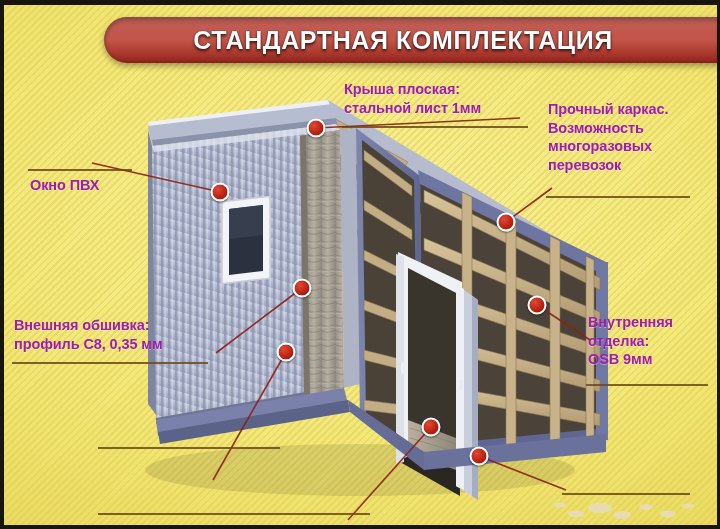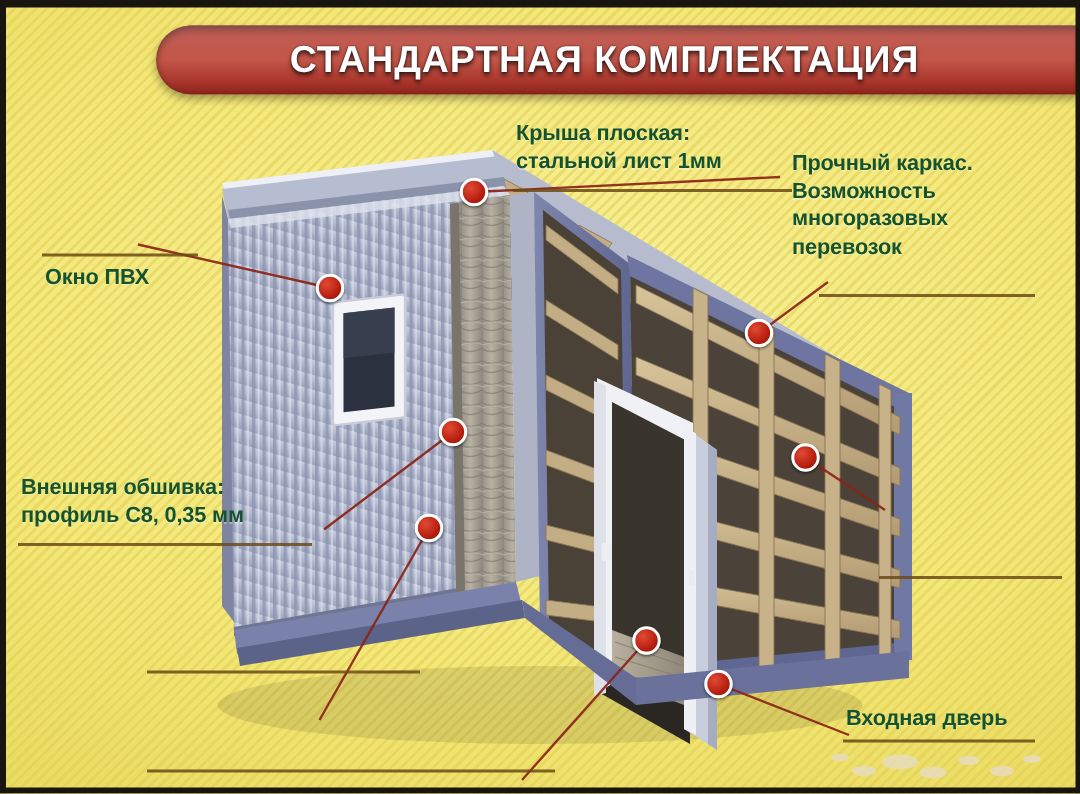--- a/index.html
+++ b/index.html
@@ -51,21 +51,21 @@
   #banner-text{
     position:relative;z-index:2;
     display:flex;align-items:center;justify-content:center;height:100%;
     color:#fff;font-weight:bold;font-size:25px;letter-spacing:.6px;
     text-shadow:0 2px 3px rgba(0,0,0,.7), 0 0 1px rgba(0,0,0,.9);
     padding-right:18px;white-space:nowrap;
   }
 
   
   .label{
-    position:absolute;color:#14532d;font-weight:bold;
+    position:absolute;color:#a21caf;font-weight:bold;
     font-size:14.5px;line-height:1.28;white-space:pre-line;
     text-shadow:0 1px 0 rgba(255,255,255,.35);
     letter-spacing:-.1px;
   }
   .ul{
     position:absolute;height:2px;background:#6b4a17;opacity:.85;
   }
 
   
   #leaders{position:absolute;inset:0;pointer-events:none;}
@@ -295,40 +295,42 @@
   <div class="dot" style="left:479px;top:456px;"></div>
 
   <div id="banner">
     <div id="banner-text">СТАНДАРТНАЯ КОМПЛЕКТАЦИЯ</div>
   </div>
 
   <div class="label" style="left:344px;top:80px;">Крыша плоская:
 стальной лист 1мм</div>
   <div class="ul" style="left:342px;top:126px;width:186px;"></div>
 
-  <div class="label" style="left:528px;top:100px;">Прочный каркас.
+  <div class="label" style="left:548px;top:100px;">Прочный каркас.
 Возможность
 многоразовых
 перевозок</div>
   <div class="ul" style="left:546px;top:196px;width:144px;"></div>
 
   <div class="label" style="left:30px;top:143px;margin-top:33px;">Окно ПВХ</div>
   <div class="ul" style="left:28px;top:169px;width:104px;"></div>
 
   <div class="label" style="left:14px;top:316px;">Внешняя обшивка:
 профиль С8, 0,35 мм</div>
   <div class="ul" style="left:12px;top:362px;width:196px;"></div>
 
   <div class="ul" style="left:98px;top:447px;width:182px;"></div>
 
   <div class="ul" style="left:98px;top:513px;width:272px;"></div>
 
+  <div class="label" style="left:588px;top:313px;">Внутренняя
+отделка:
+OSB 9мм</div>
   <div class="ul" style="left:586px;top:384px;width:122px;"></div>
 
-  <div class="label" style="left:564px;top:470px;">Входная дверь</div>
   <div class="ul" style="left:562px;top:493px;width:128px;"></div>
 
 
   <div id="frame-top"></div>
   <div id="frame-bottom"></div>
   <div id="frame-left"></div>
   <div id="frame-right"></div>
 
 </div>
 

